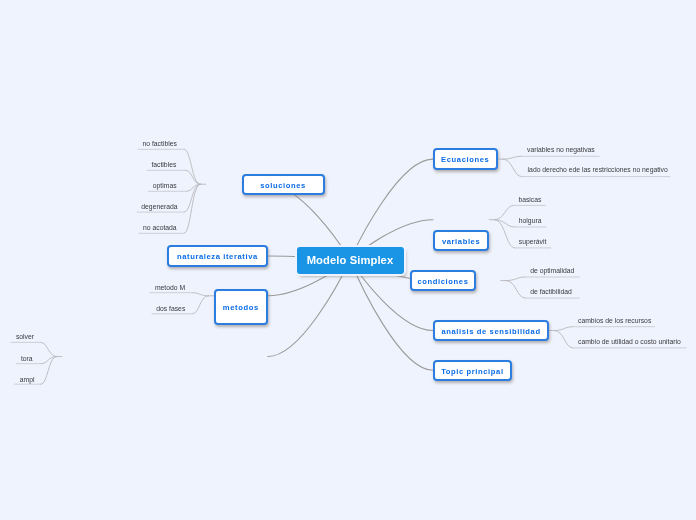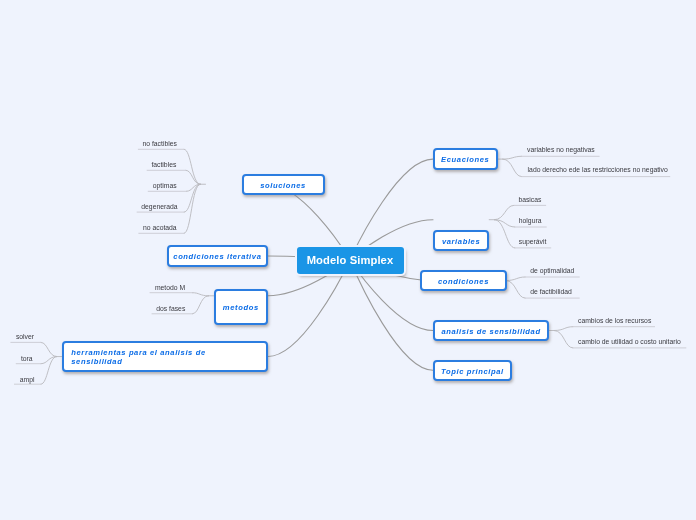--- a/index.html
+++ b/index.html
@@ -17,21 +17,21 @@
   path.rule{stroke:var(--rule);stroke-width:0.9;}
   .node{position:absolute;box-sizing:border-box;display:flex;align-items:center;
         justify-content:center;text-align:center;}
   .root{background:var(--root-fill);border-radius:3px;color:var(--root-text);font-weight:bold;font-size:11.2px;
         font-family:"Liberation Sans",sans-serif;letter-spacing:0.1px;
         box-shadow:0 0 0 2px var(--bg), 2px 3px 3px rgba(130,120,115,0.5);}
   .branch{background:var(--branch-fill);border:2px solid var(--branch-border);border-radius:4px;color:var(--branch-text);
           font-weight:bold;font-size:7.6px;line-height:9.5px;letter-spacing:0.6px;
           font-family:"Liberation Sans",sans-serif;
           box-shadow:1px 2px 3px rgba(130,120,115,0.55);}
-  .branch > span{position:relative;top:1.1px;font-style:italic;}
+  .branch > span{position:relative;top:1.1px;}
   .branch.wrap{justify-content:flex-start;text-align:left;padding-left:7.4px;line-height:8.35px;white-space:pre-line;}
   .leaf{position:absolute;font-size:6.8px;color:var(--leaf-text);white-space:nowrap;
         font-family:"Liberation Sans",sans-serif;line-height:8px;}
 </style>
 </head>
 <body>
 
 <div id="canvas">
 
   <svg class="links" viewBox="0 0 696 520" width="696" height="520">
@@ -93,46 +93,42 @@
 
   <div class="node branch" style="left:205.5px;top:173.5px;width:83px;height:21.5px;margin-left:36px;">
     <span>soluciones</span>
   </div>
   <div class="leaf" style="left:142.5px;top:140.3px;">no factibles</div>
   <div class="leaf" style="left:151.4px;top:161.1px;">factibles</div>
   <div class="leaf" style="left:152.8px;top:182.3px;">optimas</div>
   <div class="leaf" style="left:141.3px;top:203.1px;">degenerada</div>
   <div class="leaf" style="left:143.0px;top:224.1px;">no acotada</div>
   <div class="node branch" style="left:166.9px;top:245.2px;width:101px;height:21.5px;">
-    <span>condiciones iterativa</span>
+    <span>naturaleza iterativa</span>
   </div>
   <div class="node branch" style="left:213.6px;top:289px;width:54.4px;height:36px;">
     <span>metodos</span>
   </div>
   <div class="leaf" style="left:154.9px;top:283.8px;">metodo M</div>
   <div class="leaf" style="left:156.2px;top:304.5px;">dos fases</div>
-  <div class="node branch wrap" style="left:61.9px;top:341.3px;width:206px;height:30.5px;">
-    <span>herramientas para el analisis de
-sensibilidad</span>
-  </div>
   <div class="leaf" style="left:15.9px;top:333.4px;">solver</div>
   <div class="leaf" style="left:20.9px;top:354.5px;">tora</div>
   <div class="leaf" style="left:19.8px;top:375.6px;">ampl</div>
   <div class="node branch" style="left:432.8px;top:148.3px;width:64.8px;height:21.6px;">
     <span>Ecuaciones</span>
   </div>
   <div class="leaf" style="left:527.1px;top:145.8px;">variables no negativas</div>
   <div class="leaf" style="left:527.6px;top:166.3px;">lado derecho ede las restricciones no negativo</div>
   <div class="node branch" style="left:433.0px;top:209.2px;width:56.2px;height:21.0px;margin-top:21px;">
     <span>variables</span>
   </div>
   <div class="leaf" style="left:518.4px;top:196.0px;">basicas</div>
   <div class="leaf" style="left:518.8px;top:216.9px;">holgura</div>
   <div class="leaf" style="left:518.8px;top:238.0px;">superávit</div>
-  <div class="node branch" style="left:420px;top:269.8px;width:87px;height:21.5px;">
+  <div class="node branch" style="left:410px;top:269.8px;width:66px;height:21.5px;">
     <span>condiciones</span>
   </div>
   <div class="leaf" style="left:530.2px;top:267.3px;">de optimalidad</div>
   <div class="leaf" style="left:530.2px;top:288.0px;">de factibilidad</div>
   <div class="node branch" style="left:433.1px;top:319.8px;width:115.9px;height:21.4px;justify-content:center;">
     <span>analisis de sensibilidad</span>
   </div>
   <div class="leaf" style="left:578.0px;top:317.0px;">cambios de los recursos</div>
   <div class="leaf" style="left:578.0px;top:337.6px;">cambio de utilidad o costo unitario</div>
   <div class="node root" style="left:296.5px;top:246.5px;width:107px;height:27px;">

